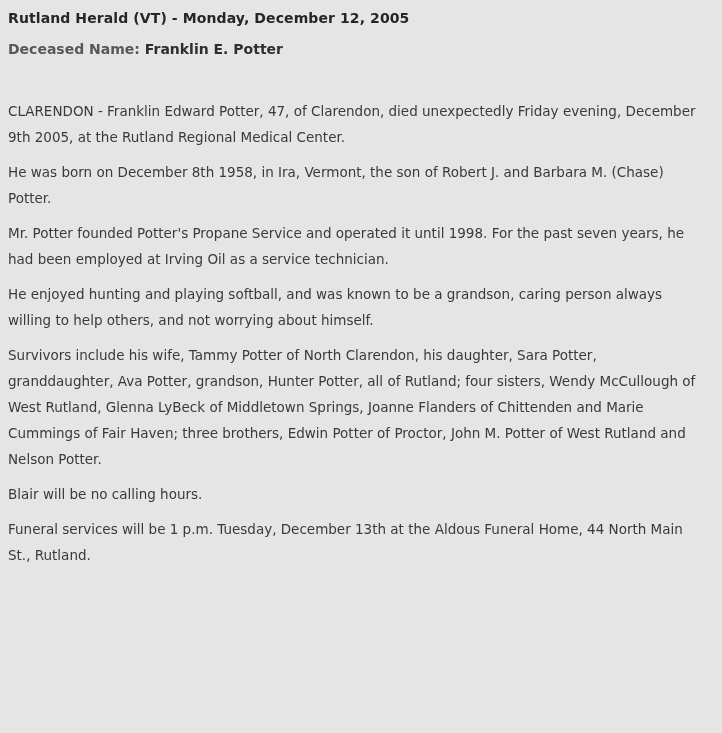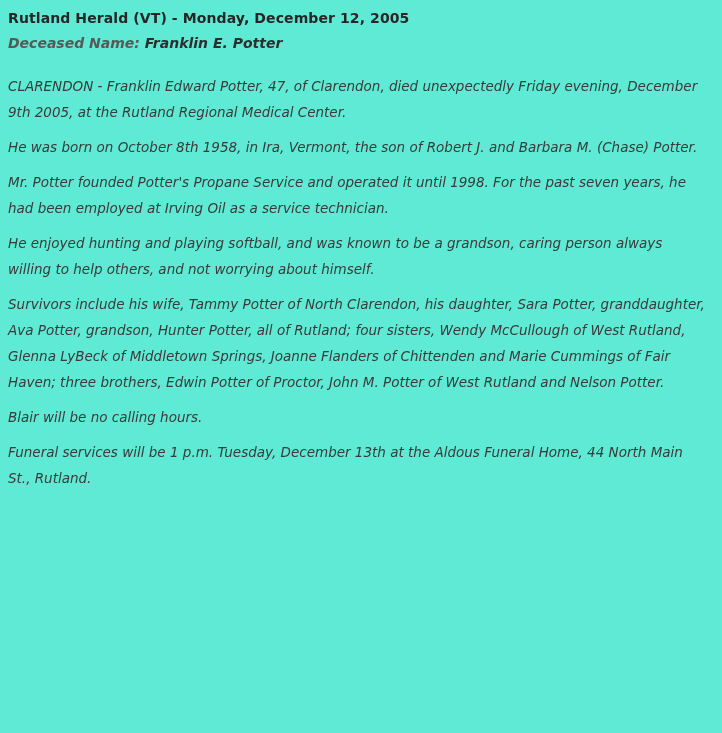--- a/index.html
+++ b/index.html
@@ -11,45 +11,43 @@
     width: 722px;
     height: 733px;
     overflow: hidden;
     font-family: "DejaVu Sans", "Liberation Sans", sans-serif;
   }
   .page {
     box-sizing: border-box;
     width: 722px;
     min-height: 733px;
     padding: 8px 16px 10px 8px;
-    background: #5eead4;
+    background: #e5e5e5;
   }
   .source-line {
     font-size: 14px;
     font-weight: bold;
     color: #262626;
     line-height: 20px;
     letter-spacing: 0.1px;
   }
   .deceased-line {
-    margin-top: 5px;
+    margin-top: 11px;
     font-size: 14px;
     font-weight: bold;
     line-height: 20px;
-    font-style: italic;
   }
   .deceased-label {
     color: #585858;
   }
   .deceased-name {
     color: #2e2e2e;
   }
   article {
-    margin-top: 20px;
-    font-style: italic;
+    margin-top: 39px;
   }
   article p {
     margin: 0 0 9px 0;
     font-size: 13.5px;
     color: #3a3a3a;
     line-height: 26px;
     max-width: 697px;
   }
   article p:last-child {
     margin-bottom: 0;
@@ -62,20 +60,20 @@
   <header>
     <div class="source-line">Rutland Herald (VT) - Monday, December 12, 2005</div>
     <div class="deceased-line">
       <span class="deceased-label">Deceased Name:</span>
       <span class="deceased-name">Franklin E. Potter</span>
     </div>
   </header>
 
   <article>
     <p>CLARENDON - Franklin Edward Potter, 47, of Clarendon, died unexpectedly Friday evening, December 9th 2005, at the Rutland Regional Medical Center.</p>
-    <p>He was born on October 8th 1958, in Ira, Vermont, the son of Robert J. and Barbara M. (Chase) Potter.</p>
+    <p>He was born on December 8th 1958, in Ira, Vermont, the son of Robert J. and Barbara M. (Chase) Potter.</p>
     <p>Mr. Potter founded Potter's Propane Service and operated it until 1998. For the past seven years, he had been employed at Irving Oil as a service technician.</p>
     <p>He enjoyed hunting and playing softball, and was known to be a grandson, caring person always willing to help others, and not worrying about himself.</p>
     <p>Survivors include his wife, Tammy Potter of North Clarendon, his daughter, Sara Potter, granddaughter, Ava Potter, grandson, Hunter Potter, all of Rutland; four sisters, Wendy McCullough of West Rutland, Glenna LyBeck of Middletown Springs, Joanne Flanders of Chittenden and Marie Cummings of Fair Haven; three brothers, Edwin Potter of Proctor, John M. Potter of West Rutland and Nelson Potter.</p>
     <p>Blair will be no calling hours.</p>
     <p>Funeral services will be 1 p.m. Tuesday, December 13th at the Aldous Funeral Home, 44 North Main St., Rutland.</p>
   </article>
 </div>
 
 </body></html>

